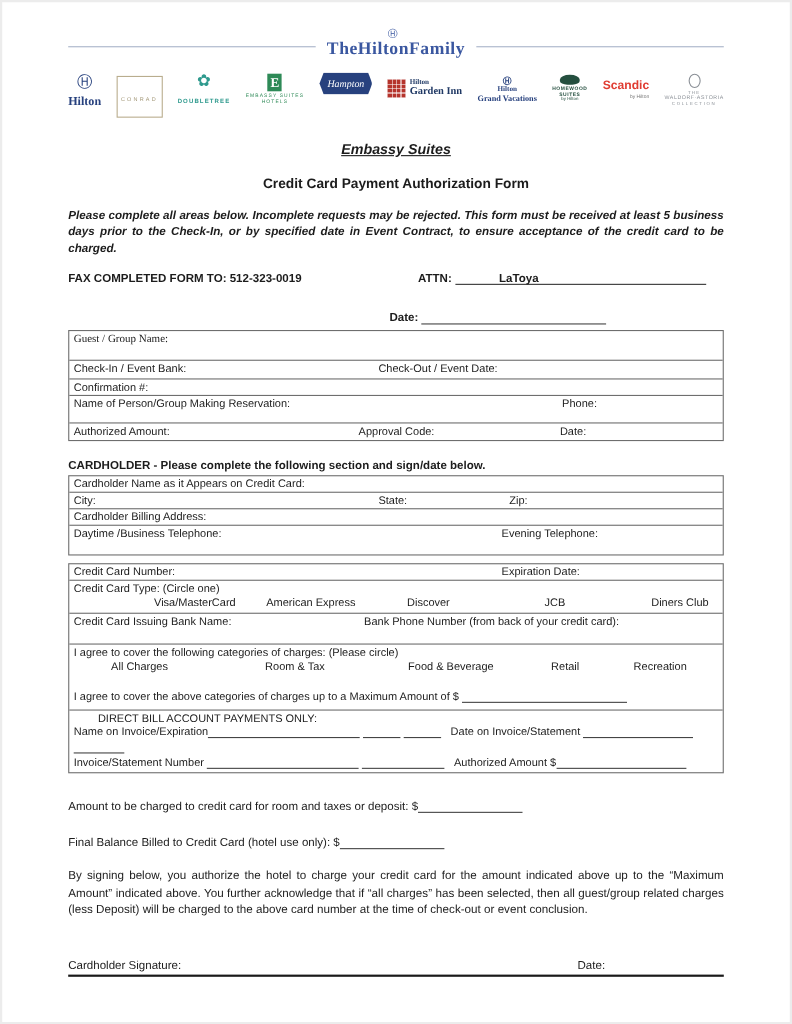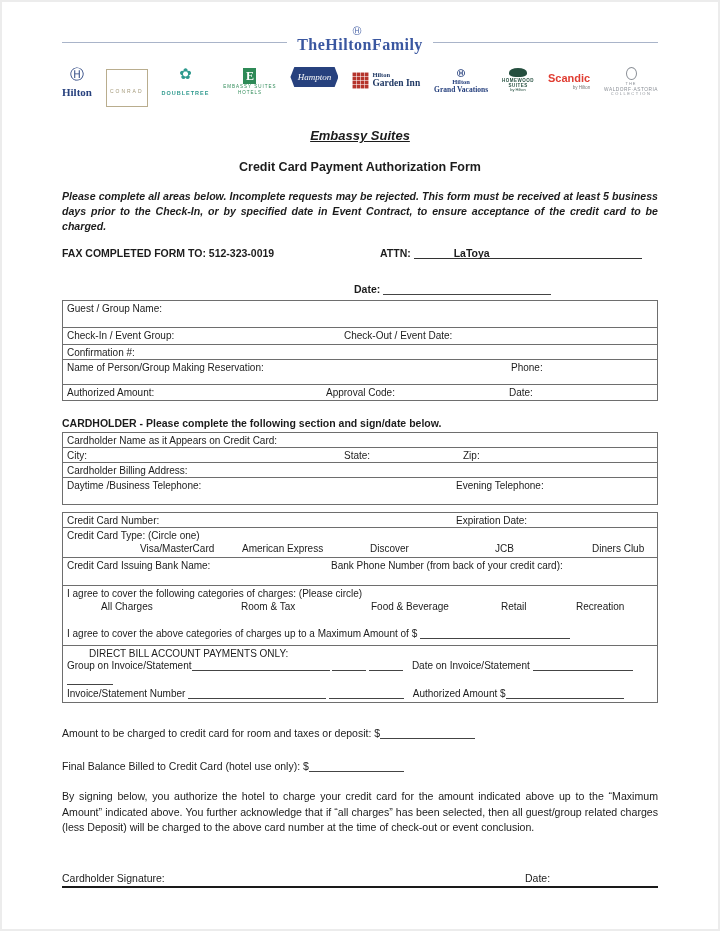--- a/index.html
+++ b/index.html
@@ -191,25 +191,25 @@
         <span class="attn-line"><span class="attn-name">LaToya</span></span>
       </span>
     </div>
 
     <div class="date-row">
       <span>Date:</span>
       <span class="blank" style="width:168px;"></span>
     </div>
 
     <div class="tbl">
-      <div class="trow" style="min-height:27px;">
+      <div class="trow" style="min-height:27px;font-family:Liberation Serif, serif;">
         <span>Guest / Group Name:</span>
       </div>
       <div class="trow" style="min-height:17px;">
-        <span>Check-In / Event Group:</span>
+        <span>Check-In / Event Bank:</span>
         <span class="pos" style="left:281px;">Check-Out / Event Date:</span>
       </div>
       <div class="trow" style="min-height:15px;">
         <span>Confirmation #:</span>
       </div>
       <div class="trow" style="min-height:25px;">
         <span>Name of Person/Group Making Reservation:</span>
         <span class="pos" style="left:448px;">Phone:</span>
       </div>
       <div class="trow" style="min-height:15px;">
@@ -268,21 +268,21 @@
           <span style="left:509px;">Recreation</span>
         </div>
         <div style="margin-top:14px;">
           <span>I agree to cover the above categories of charges up to a Maximum Amount of $</span>
           <span class="blank" style="width:150px;"></span>
         </div>
       </div>
       <div class="trow" style="min-height:56px;">
         <div style="font-weight:normal;padding-left:22px;">DIRECT BILL ACCOUNT PAYMENTS ONLY:</div>
         <div style="margin-top:1px;">
-          <span>Group on Invoice/Statement</span><span class="blank" style="width:138px;"></span>
+          <span>Name on Invoice/Expiration</span><span class="blank" style="width:138px;"></span>
           <span class="blank" style="width:34px;"></span>
           <span class="blank" style="width:34px;"></span>
           <span style="margin-left:6px;">Date on Invoice/Statement</span>
           <span class="blank" style="width:100px;"></span>
         </div>
         <div style="margin-top:3px;"><span class="blank" style="width:46px;"></span></div>
         <div style="margin-top:3px;">
           <span>Invoice/Statement Number</span>
           <span class="blank" style="width:138px;"></span>
           <span class="blank" style="width:75px;"></span>

